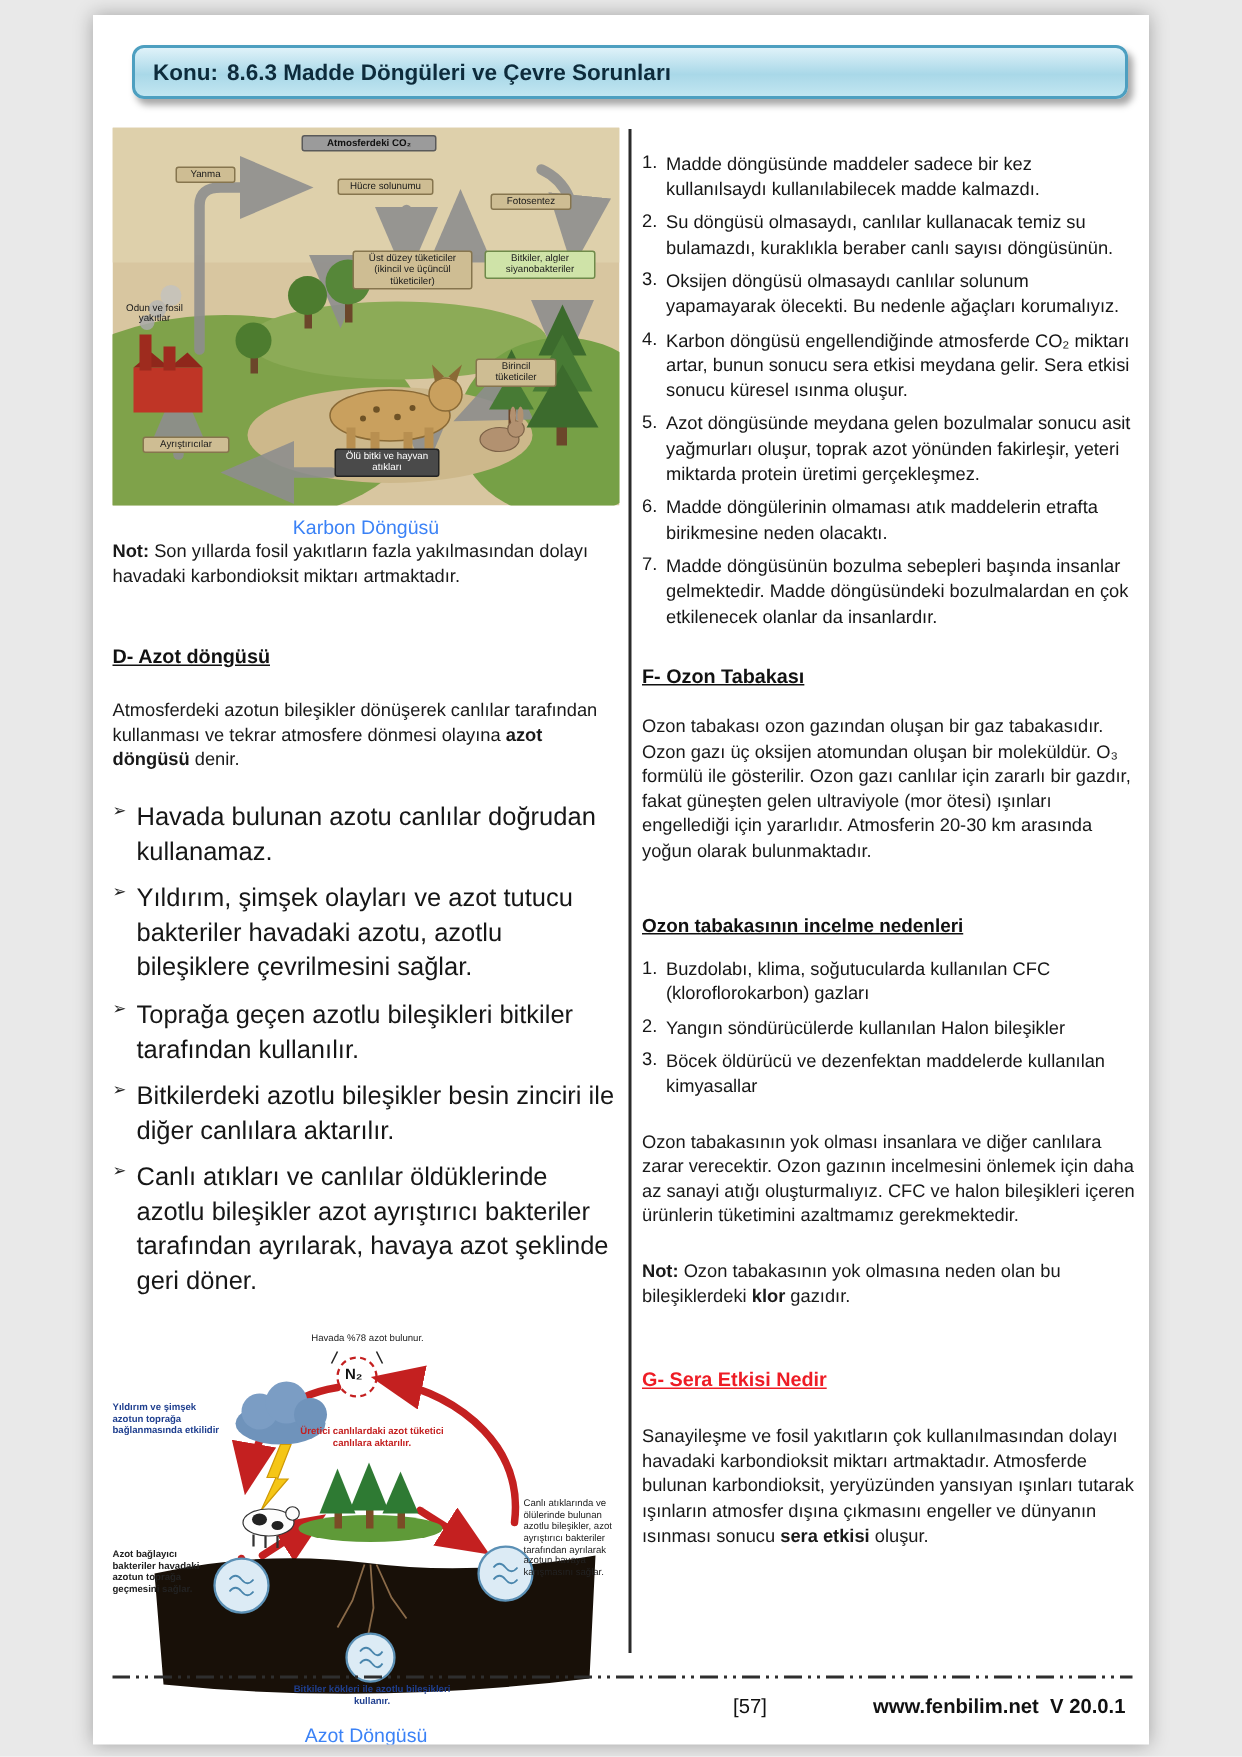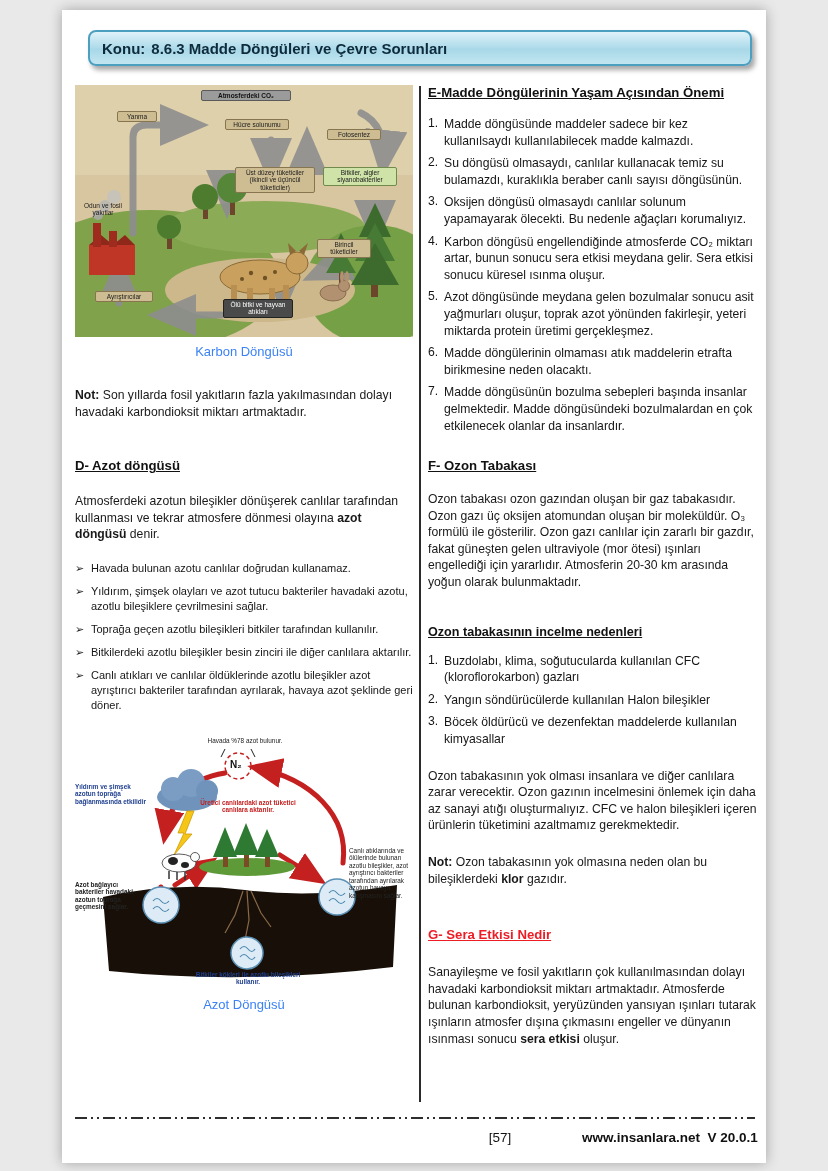--- a/index.html
+++ b/index.html
@@ -40,21 +40,21 @@
   .subsec { font-size:12.6px; font-weight:700; text-decoration:underline; color:#111; }
   .caption { text-align:center; font-size:13px; color:#3b82f6; margin-top:7px; }
   
   .numlist { margin-top:16px; }
   .nrow { display:flex; margin-bottom:6px; }
   .nrow .num { flex:none; width:16px; font-size:12.2px; }
   .nrow .ntext { flex:1; font-size:12.2px; line-height:1.36; }
   .bullets { margin-top:18px; }
   .brow { display:flex; margin-bottom:8px; }
   .brow .bchar { flex:none; width:16px; font-size:11px; padding-top:1px; color:#222; }
-  .brow .btext { flex:1; font-size:11px; line-height:1.36; }
+  .brow .btext { flex:1; font-size:17px; line-height:1.36; }
   
   .diagram { position:relative; width:338px; }
   .diagram svg { display:block; }
   .dlabel {
     position:absolute; font-size:6.5px; line-height:1.15; text-align:center;
     background:#cebd93; border:1px solid #86754e; border-radius:2px;
     padding:1px 2px; color:#1a1a1a;
   }
   .dlabel.gray { background:#9b9b9b; border-color:#5a5a5a; color:#101010; font-weight:700; }
   .dlabel.dark { background:#4a4a4a; border-color:#222; color:#fff; }
@@ -173,21 +173,21 @@
         <div class="dlabel" style="left:252px; top:44px; width:54px;">Fotosentez</div>
         <div class="dlabel green" style="left:248px; top:82px; width:74px;">Bitkiler, algler siyanobakteriler</div>
         <div class="dlabel" style="left:160px; top:82px; width:80px;">Üst düzey tüketiciler (ikincil ve üçüncül tüketiciler)</div>
         <div class="dlabel" style="left:242px; top:154px; width:54px;">Birincil tüketiciler</div>
         <div class="dlabel plain" style="left:2px;   top:116px; width:52px;">Odun ve fosil yakıtlar</div>
         <div class="dlabel" style="left:20px;  top:206px; width:58px;">Ayrıştırıcılar</div>
         <div class="dlabel dark" style="left:148px; top:214px; width:70px;">Ölü bitki ve hayvan atıkları</div>
       </figure>
       <div class="caption">Karbon Döngüsü</div>
 
-      <p class="para" style="margin-top:28px;"><b>Not:</b><span> Son yıllarda fosil yakıtların fazla yakılmasından dolayı havadaki karbondioksit miktarı artmaktadır.</span></p>
+      <p class="para" style=""><b>Not:</b><span> Son yıllarda fosil yakıtların fazla yakılmasından dolayı havadaki karbondioksit miktarı artmaktadır.</span></p>
 
       <h3 class="sec" style="margin-top:38px;">D- Azot döngüsü</h3>
 
       <p class="para" style="margin-top:20px;"><span>Atmosferdeki azotun bileşikler dönüşerek canlılar tarafından kullanması ve tekrar atmosfere dönmesi olayına </span><b>azot döngüsü</b><span> denir.</span></p>
 
       <div class="bullets">
         <div class="brow">
             <span class="bchar">➢</span>
             <span class="btext">Havada bulunan azotu canlılar doğrudan kullanamaz.</span>
           </div>
@@ -281,21 +281,20 @@
         <div class="nlabel boldtxt" style="left:0px;   top:146px; width:60px;">Azot bağlayıcı bakteriler havadaki azotun toprağa geçmesini sağlar.</div>
         <div class="nlabel" style="left:274px; top:112px; width:64px;">Canlı atıklarında ve ölülerinde bulunan azotlu bileşikler, azot ayrıştırıcı bakteriler tarafından ayrılarak azotun havaya karışmasını sağlar.</div>
         <div class="nlabel blue center" style="left:118px; top:236px; width:110px;">Bitkiler kökleri ile azotlu bileşikleri kullanır.</div>
       </figure>
       <div class="caption">Azot Döngüsü</div>
 
     </div>
 
     <div class="col col-right">
 
-      <h3 class="sec">E-Madde Döngülerinin Yaşam Açısından Önemi</h3>
 
       <div class="numlist">
         <div class="nrow">
             <span class="num">1.</span>
             <span class="ntext">Madde döngüsünde maddeler sadece bir kez kullanılsaydı kullanılabilecek madde kalmazdı.</span>
           </div>
         <div class="nrow">
             <span class="num">2.</span>
             <span class="ntext">Su döngüsü olmasaydı, canlılar kullanacak temiz su bulamazdı, kuraklıkla beraber canlı sayısı döngüsünün.</span>
           </div>
@@ -348,17 +347,17 @@
 
       <h3 class="sec red" style="margin-top:40px;">G- Sera Etkisi Nedir</h3>
 
       <p class="para" style="margin-top:22px;"><span>Sanayileşme ve fosil yakıtların çok kullanılmasından dolayı havadaki karbondioksit miktarı artmaktadır. Atmosferde bulunan karbondioksit, yeryüzünden yansıyan ışınları tutarak ışınların atmosfer dışına çıkmasını engeller ve dünyanın ısınması sonucu </span><b>sera etkisi</b><span> oluşur.</span></p>
 
     </div>
 
     <div class="footer-sep"></div>
     <div class="footer-page">[57]</div>
     <div class="footer-site">
-      <span>www.insanlara.net</span>&nbsp;&nbsp;<span>V 20.0.1</span>
+      <span>www.fenbilim.net</span>&nbsp;&nbsp;<span>V 20.0.1</span>
     </div>
 
   </div>
 </div>
 
 </body></html>

